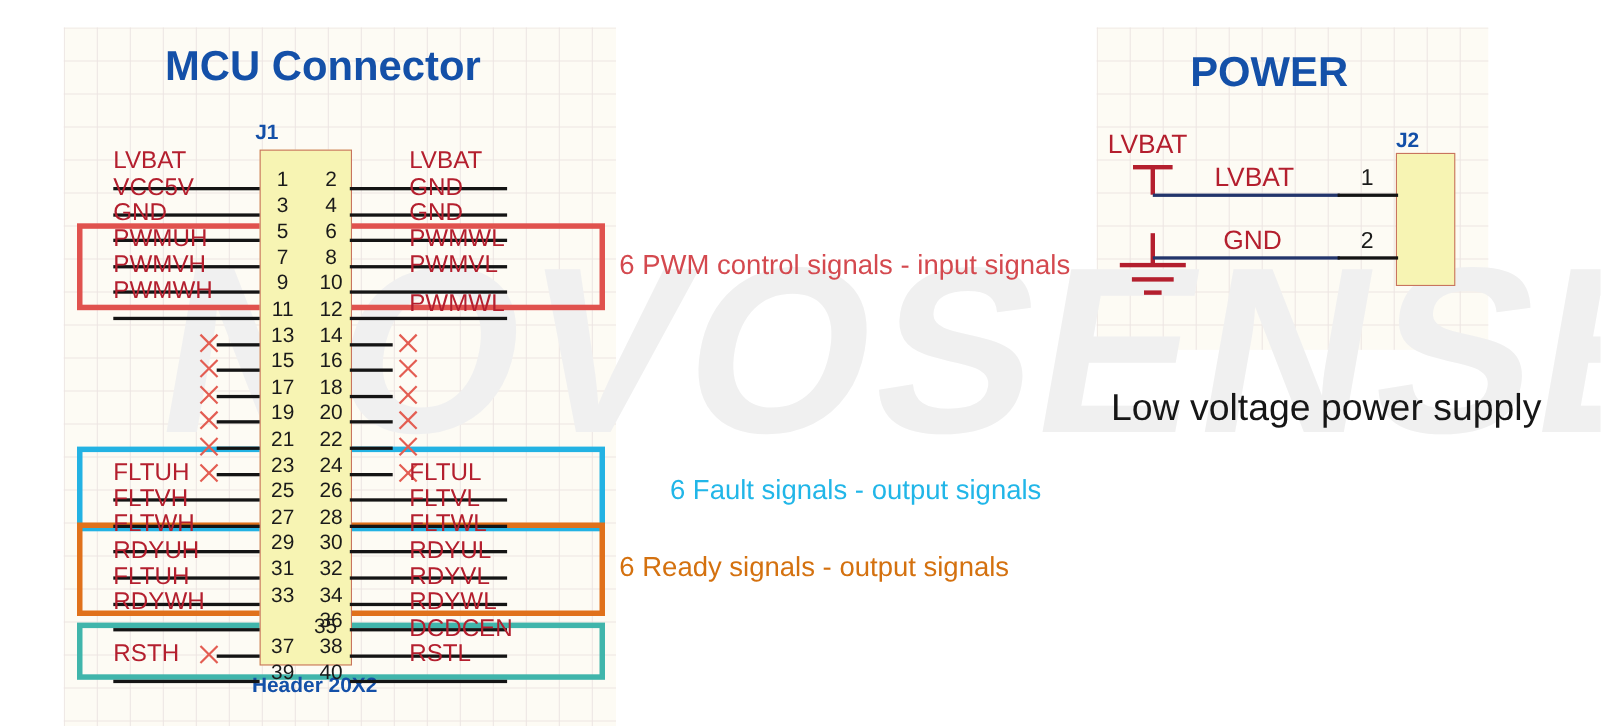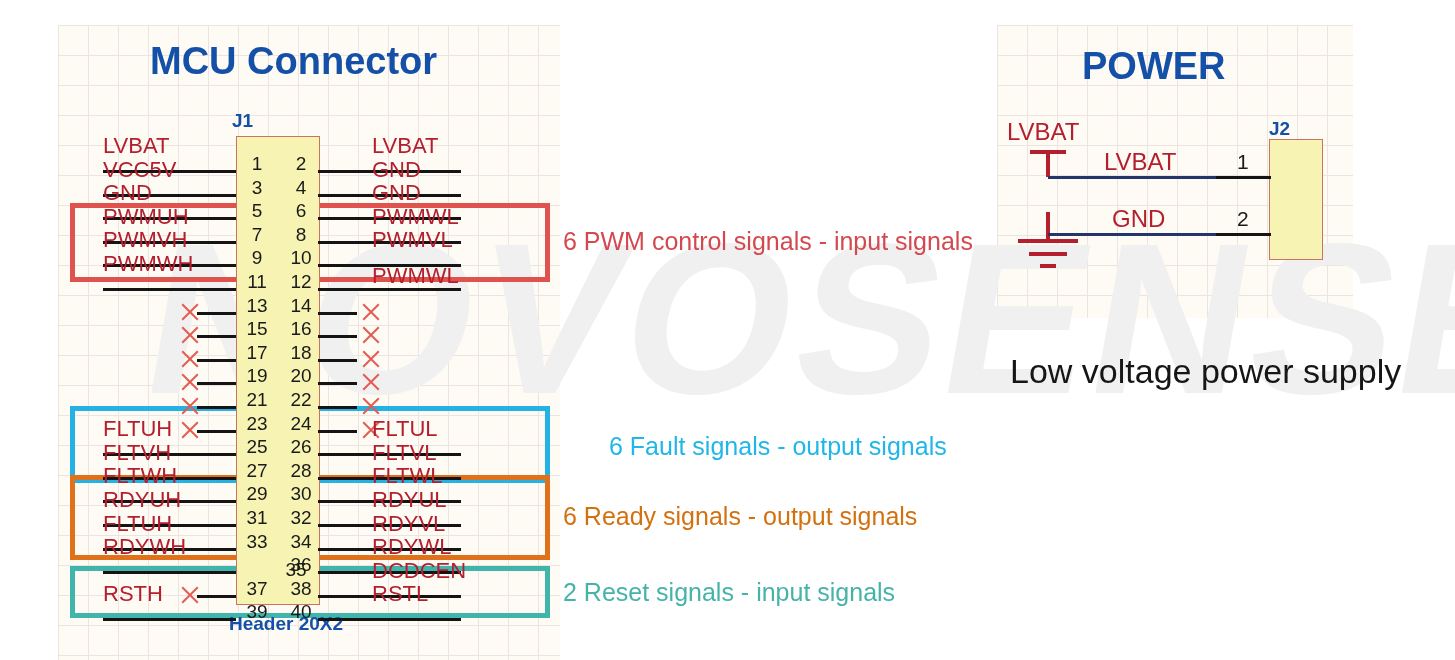--- a/index.html
+++ b/index.html
@@ -293,21 +293,20 @@
       <div class="pinnum even" style="top: 601.4px;">40</div>
       <div class="wire wire-l" style="top: 618.4px;"></div>
       <div class="netlabel left" style="top: 581.4px;">RSTH</div>
       <div class="wire wire-r" style="top: 618.4px;"></div>
       <div class="netlabel right" style="top: 581.4px;">RSTL</div>
     </div>
 
   <div class="anno" id="anno-pwm">6 PWM control signals - input signals</div>
   <div class="anno" id="anno-flt">6 Fault signals - output signals</div>
   <div class="anno" id="anno-rdy">6 Ready signals - output signals</div>
-  <div class="anno" id="anno-rst">2 Reset signals - input signals</div>
 
   <div class="refdes" id="ref-j2">J2</div>
   <div class="conn-body" id="j2-body"></div>
 
   <div class="pnet" style="left:1007px;top:118px;">LVBAT</div>
   <div id="lvbat-port-bar"></div>
   <div id="lvbat-port-stem"></div>
 
   <div id="gnd-stem"></div>
   <div id="gnd-b1"></div>

